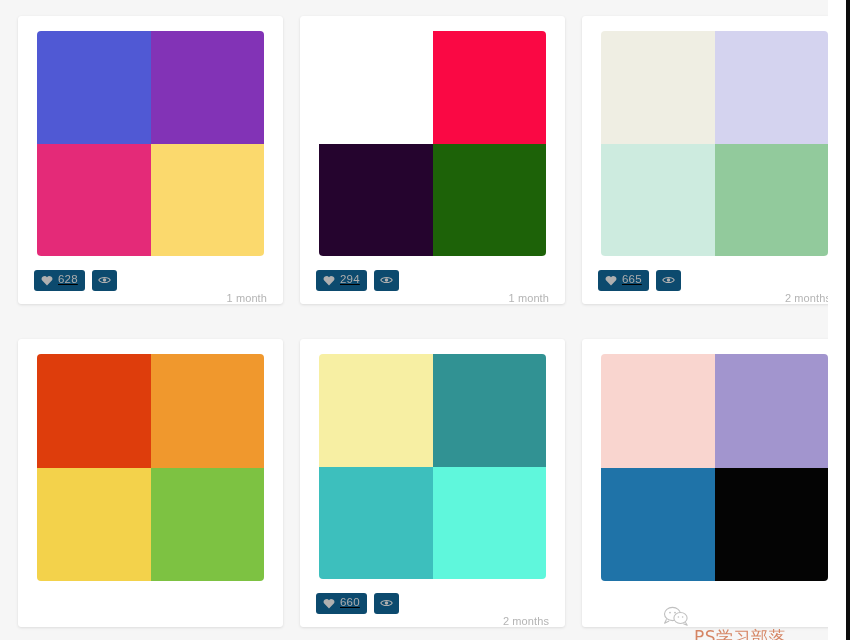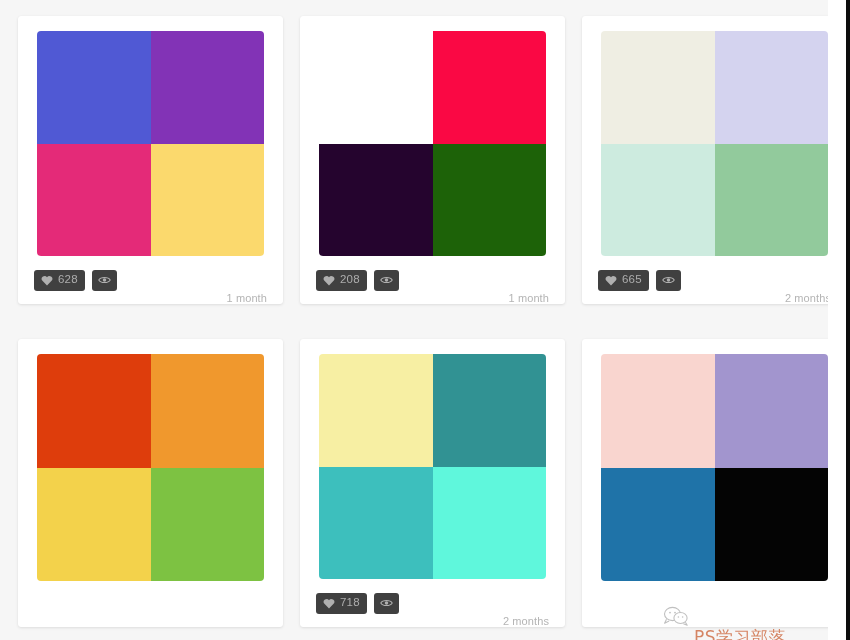--- a/index.html
+++ b/index.html
@@ -79,29 +79,30 @@
     padding: 0 1px;
   }
 
   .footer-actions {
     display: flex;
     align-items: center;
     gap: 7px;
   }
 
   .pill {
-    background: #404040;
+    background: #0c4a6e;
     border-radius: 3px;
     height: 21px;
     display: flex;
     align-items: center;
     gap: 5px;
     padding: 0 7px;
     cursor: pointer;
     user-select: none;
+    text-decoration: underline;
   }
 
   .pill svg { display: block; }
 
   .like-count {
     font-size: 11.5px;
     color: #adadad;
     line-height: 1;
     letter-spacing: 0.2px;
   }
@@ -179,21 +180,21 @@
         <div class="swatch" style="background: rgb(29, 98, 8);"></div>
       </div>
       <div class="card-footer">
         <div class="footer-actions">
           <div class="pill">
             <span>
               <svg width="12" height="11" viewBox="0 0 12 11" aria-hidden="true">
                 <path d="M6 10.4 L1.2 5.6 A2.9 2.9 0 0 1 6 2.3 A2.9 2.9 0 0 1 10.8 5.6 Z" fill="#b0b0b0"></path>
               </svg>
             </span>
-            <span class="like-count">208</span>
+            <span class="like-count">294</span>
           </div>
           <div class="pill eye-pill">
             <span>
               <svg width="13" height="10" viewBox="0 0 13 10" aria-hidden="true">
                 <path d="M0.8 5 C2.6 1.6 10.4 1.6 12.2 5 C10.4 8.4 2.6 8.4 0.8 5 Z" fill="none" stroke="#b0b0b0" stroke-width="1.05"></path>
                 <circle cx="6.5" cy="5" r="1.75" fill="#b0b0b0"></circle>
               </svg>
             </span>
           </div>
         </div>
@@ -245,21 +246,21 @@
         <div class="swatch" style="background: rgb(95, 247, 220);"></div>
       </div>
       <div class="card-footer">
         <div class="footer-actions">
           <div class="pill">
             <span>
               <svg width="12" height="11" viewBox="0 0 12 11" aria-hidden="true">
                 <path d="M6 10.4 L1.2 5.6 A2.9 2.9 0 0 1 6 2.3 A2.9 2.9 0 0 1 10.8 5.6 Z" fill="#b0b0b0"></path>
               </svg>
             </span>
-            <span class="like-count">718</span>
+            <span class="like-count">660</span>
           </div>
           <div class="pill eye-pill">
             <span>
               <svg width="13" height="10" viewBox="0 0 13 10" aria-hidden="true">
                 <path d="M0.8 5 C2.6 1.6 10.4 1.6 12.2 5 C10.4 8.4 2.6 8.4 0.8 5 Z" fill="none" stroke="#b0b0b0" stroke-width="1.05"></path>
                 <circle cx="6.5" cy="5" r="1.75" fill="#b0b0b0"></circle>
               </svg>
             </span>
           </div>
         </div>

